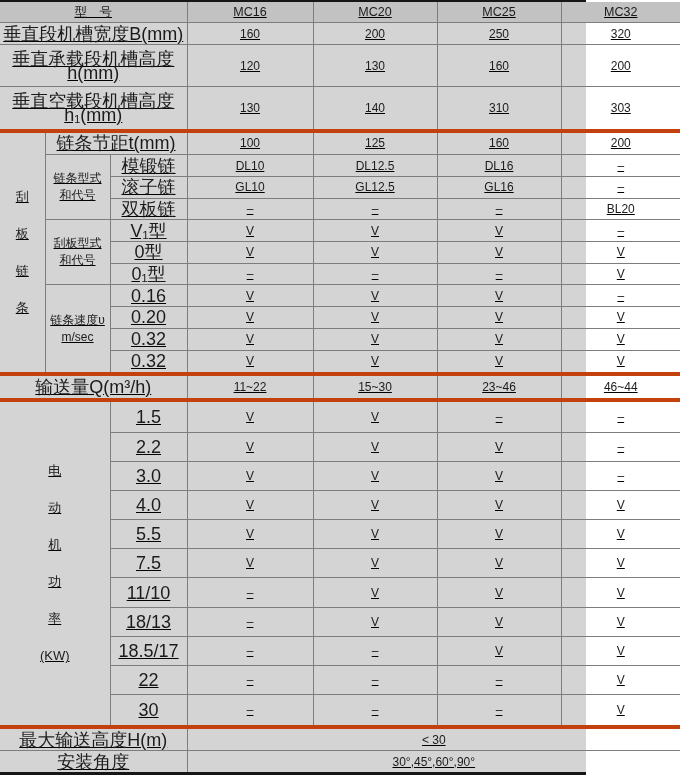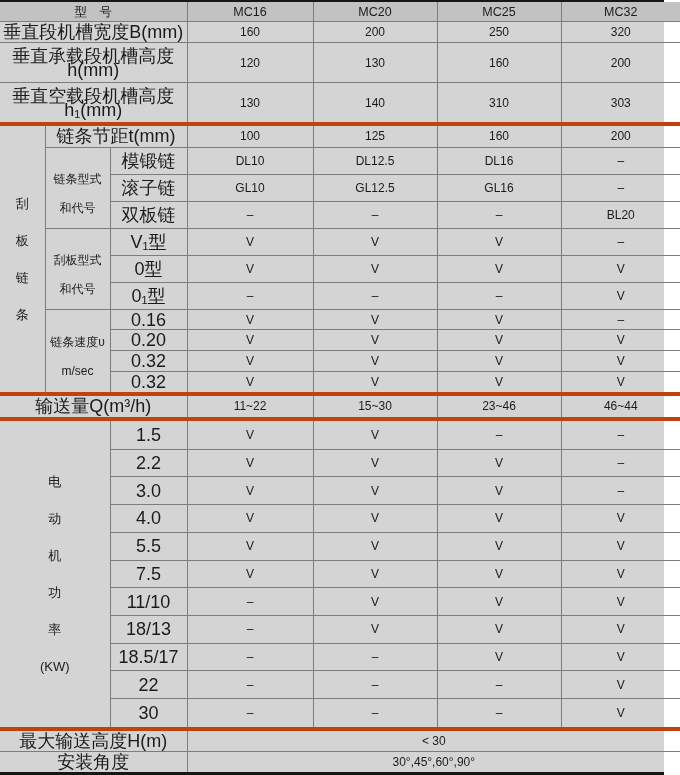--- a/index.html
+++ b/index.html
@@ -2,41 +2,42 @@
 <html><head>
 <meta charset="utf-8">
 <style>
   html,body{margin:0;padding:0;}
   body{
     width:680px;height:775px;
     font-family:"Liberation Sans","DejaVu Sans",sans-serif;
     background:#ffffff;
   }
   .table-wrap{
-    width:664px;height:775px;box-sizing:border-box;
+    width:586px;height:775px;box-sizing:border-box;
     border-top:2px solid #161616;
     border-bottom:3px solid #161616;
     background:#d4d4d4;
+    text-decoration:underline;
   }
   table{
     width:680px;height:770px;
     border-collapse:collapse;table-layout:fixed;
     border:hidden; 
   }
   td{
     border:1px solid #7d7d7d;
     text-align:center;vertical-align:middle;
     font-size:12px;color:#1b1b1b;
     padding:0;overflow:hidden;
     line-height:14px;
   }
   tr.hdr td{background:#c2c2c2;font-size:12.5px;}
   tr.sep td{border-top:4px solid #c2410c;}
   td.lbl{font-size:18px;}
-  .two-line span{display:block;line-height:17px;margin-top:12px;}
+  .two-line span{display:block;line-height:17px;}
   .vlabel{display:flex;flex-direction:column;justify-content:center;align-items:center;height:100%;}
   .vlabel span{display:block;line-height:37px;font-size:13px;white-space:nowrap;}
 </style>
 </head>
 <body>
 
 <div class="table-wrap">
 <table>
   <colgroup>
     <col style="width:45px">

